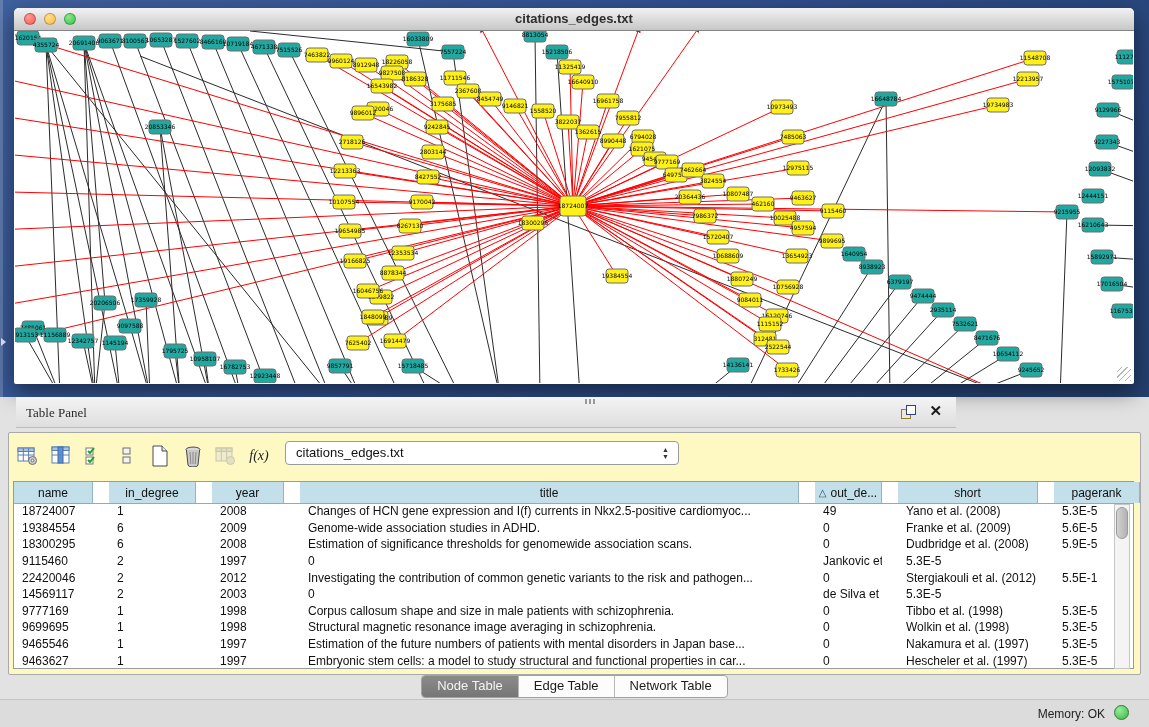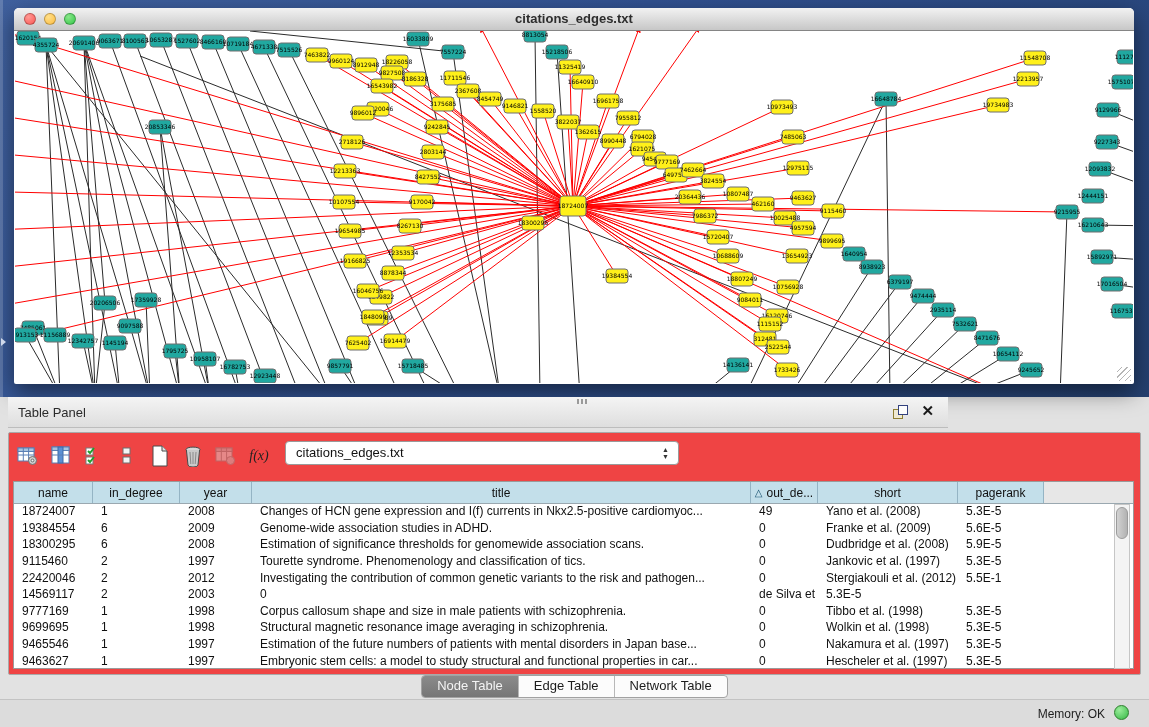--- a/index.html
+++ b/index.html
@@ -16,42 +16,42 @@
   #tl-close{left:10px;background:radial-gradient(circle at 35% 30%,#ff9a95,#fc5753);}
   #tl-min{left:30px;background:radial-gradient(circle at 35% 30%,#ffe08a,#fdbc40);}
   #tl-zoom{left:50px;background:radial-gradient(circle at 35% 30%,#8ae78a,#33c748);}
   #win-title{position:absolute;left:0;right:0;top:3px;text-align:center;font-size:13px;color:#2d2d2d;font-weight:bold;}
   #canvas{position:absolute;left:1px;top:23px;width:1118px;height:352px;background:#fff;overflow:hidden;}
   #grip{position:absolute;right:2px;bottom:2px;width:14px;height:14px;
     background:repeating-linear-gradient(135deg,transparent 0 3px,#b5b5b5 3px 4px);}
   #collapse-arrow{position:absolute;left:1px;top:338px;width:0;height:0;
     border-top:4px solid transparent;border-bottom:4px solid transparent;border-left:5px solid #cfd8ea;}
   
-  #tp-bar{position:absolute;left:8px;top:397px;width:940px;height:30px;
-    background:linear-gradient(#f4f4f4,#dedede);border-bottom:1px solid #bdbdbd;}
+  #tp-bar{position:absolute;left:16px;top:397px;width:940px;height:30px;
+    background:linear-gradient(#f4f4f4,#dedede);border-bottom:1px solid #bdbdbd;font-family:Liberation Serif, serif;}
   #tp-title{position:absolute;left:10px;top:8px;font-size:13px;color:#2b2b2b;}
   #tp-splitter{position:absolute;left:569px;top:2px;width:12px;height:5px;
     background:repeating-linear-gradient(90deg,#9a9a9a 0 2px,transparent 2px 4px);}
   #tp-float{position:absolute;right:40px;top:8px;width:15px;height:13px;}
   #tp-float .back{position:absolute;left:0;top:4px;width:8px;height:8px;border:1px solid #8f7f33;background:#efe9d2;}
   #tp-float .front{position:absolute;left:5px;top:0;width:8px;height:8px;border:1px solid #33427f;background:#fdfdfd;}
   #tp-close{position:absolute;right:14px;top:5px;font-size:15px;font-weight:bold;color:#1a1a1a;cursor:default;}
   #tp-inner{position:absolute;left:8px;top:432px;width:1131px;height:241px;
-    background:#ef4444;border:1px solid #a9a9a9;border-radius:2px;}
+    background:#fef9c3;border:1px solid #a9a9a9;border-radius:2px;}
   
   #tp-toolbar{position:absolute;left:6px;top:6px;height:34px;display:flex;align-items:center;gap:7px;}
   .tbtn{width:26px;height:28px;display:flex;align-items:center;justify-content:center;}
   .fx{font-family:"Liberation Serif",serif;font-style:italic;font-size:14px;color:#222;}
   #net-combo{position:absolute;left:276px;top:8px;width:394px;height:24px;background:#fff;
     border:1px solid #9a9a9a;border-radius:4px;box-sizing:border-box;font-size:13px;color:#111;
     line-height:22px;padding-left:10px;}
   #combo-arrows{position:absolute;right:9px;top:4px;font-size:7px;color:#333;line-height:7px;text-align:center;}
   
   #tp-table{position:absolute;left:4px;top:48px;width:1121px;height:188px;background:#fff;border:1px solid #9a9a9a;box-sizing:border-box;}
-  .trow,#thead-row{display:grid;grid-template-columns:79px 87px 72px 499px 67px 140px 86px 1fr;}
+  .trow,#thead-row{display:grid;grid-template-columns:79px 87px 72px 499px 67px 140px 86px 1fr;gap:16px;}
   #thead-row{height:21px;border-bottom:1px solid #9aa8b0;}
   .hcell{background:#c3dfea;border-right:1px solid #94b4c4;font-size:12px;color:#101010;
     display:flex;align-items:center;justify-content:center;overflow:hidden;white-space:nowrap;}
   .hcell.corner{background:#e7e7e7;border-right:none;}
   .sort-tri{color:#16506e;font-size:10px;margin-right:4px;}
   #tbody{position:absolute;left:0;top:21px;right:0;bottom:0;overflow:hidden;}
   .trow{height:16.6px;font-size:12px;color:#101010;}
   .trow div{padding-left:8px;white-space:nowrap;overflow:hidden;display:flex;align-items:center;}
   
   #vscroll{position:absolute;right:3px;top:22px;width:14px;height:163px;background:#f4f4f4;border:1px solid #c6c6c6;}
@@ -623,21 +623,20 @@
           <div>Estimation of significance thresholds for genomewide association scans.</div>
           <div>0</div>
           <div>Dudbridge et al. (2008)</div>
           <div>5.9E-5</div>
           <div></div>
         </div>
         <div class="trow">
           <div>9115460</div>
           <div>2</div>
           <div>1997</div>
-          <div>Tourette syndrome. Phenomenology and classification of tics.</div>
           <div>0</div>
           <div>Jankovic et al. (1997)</div>
           <div>5.3E-5</div>
           <div></div>
         </div>
         <div class="trow">
           <div>22420046</div>
           <div>2</div>
           <div>2012</div>
           <div>Investigating the contribution of common genetic variants to the risk and pathogen...</div>

